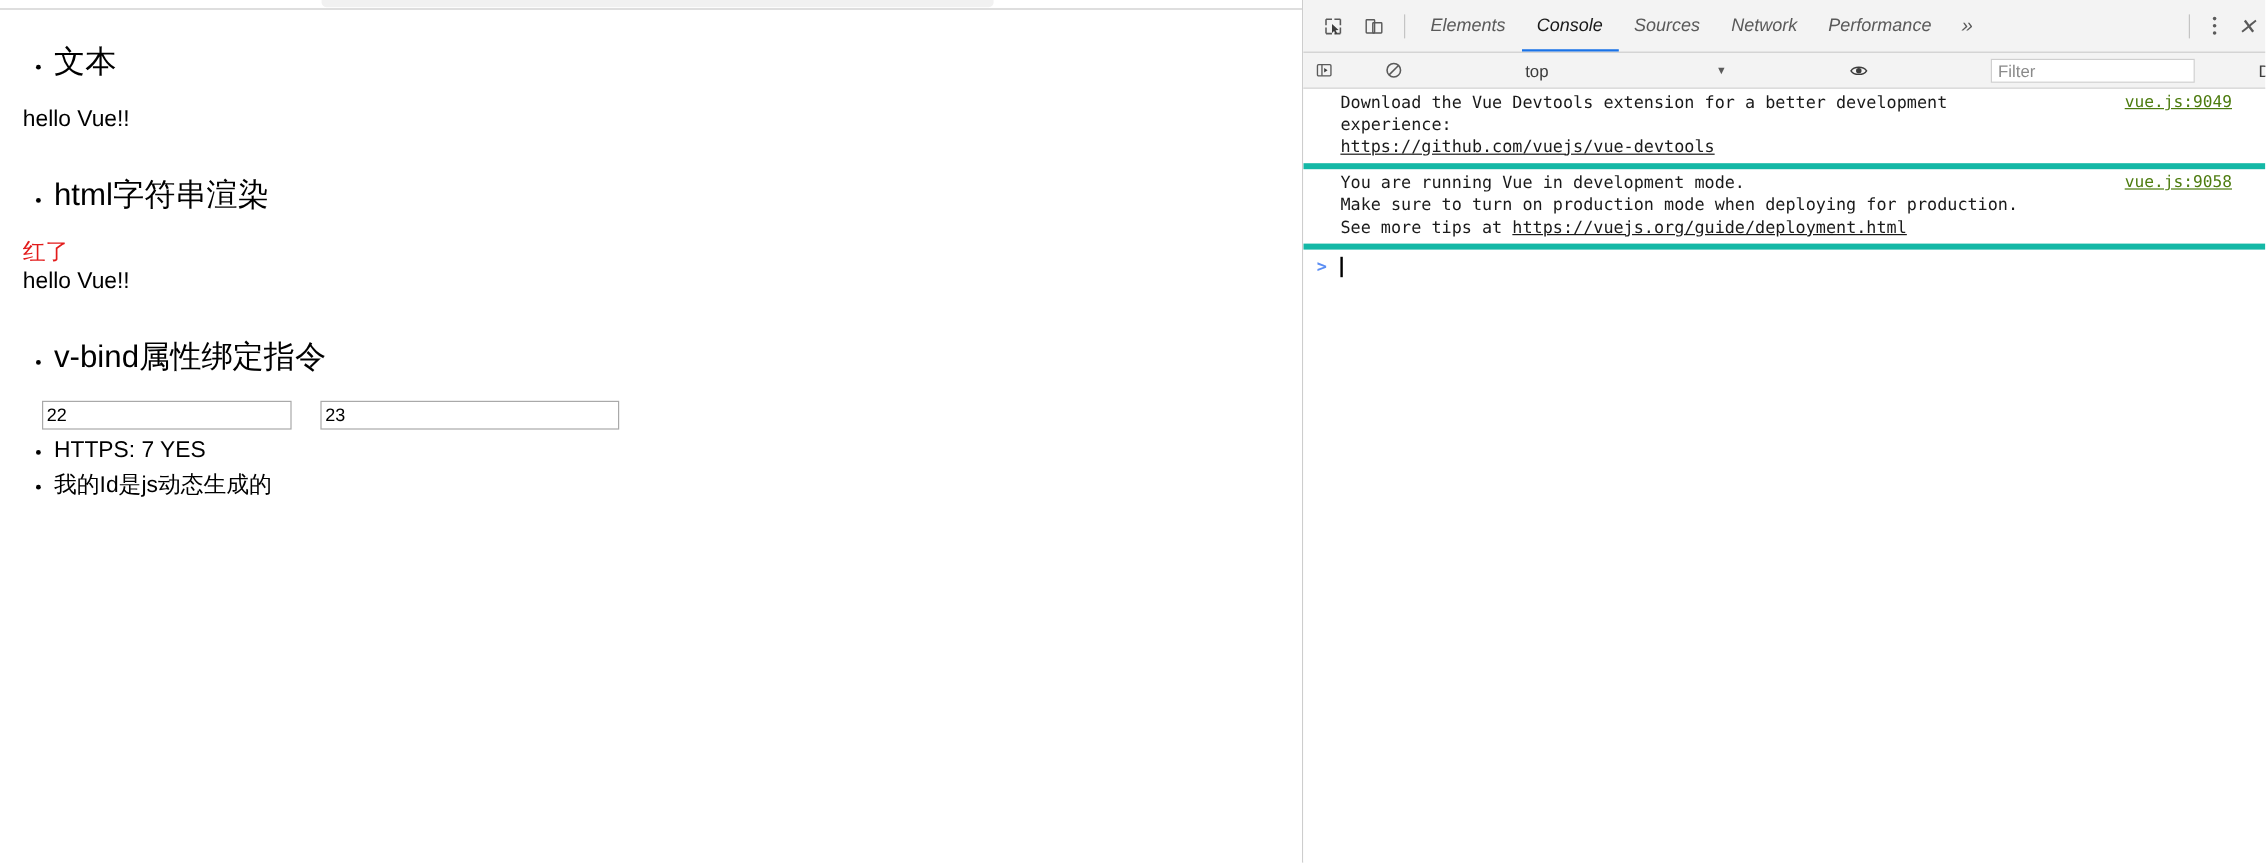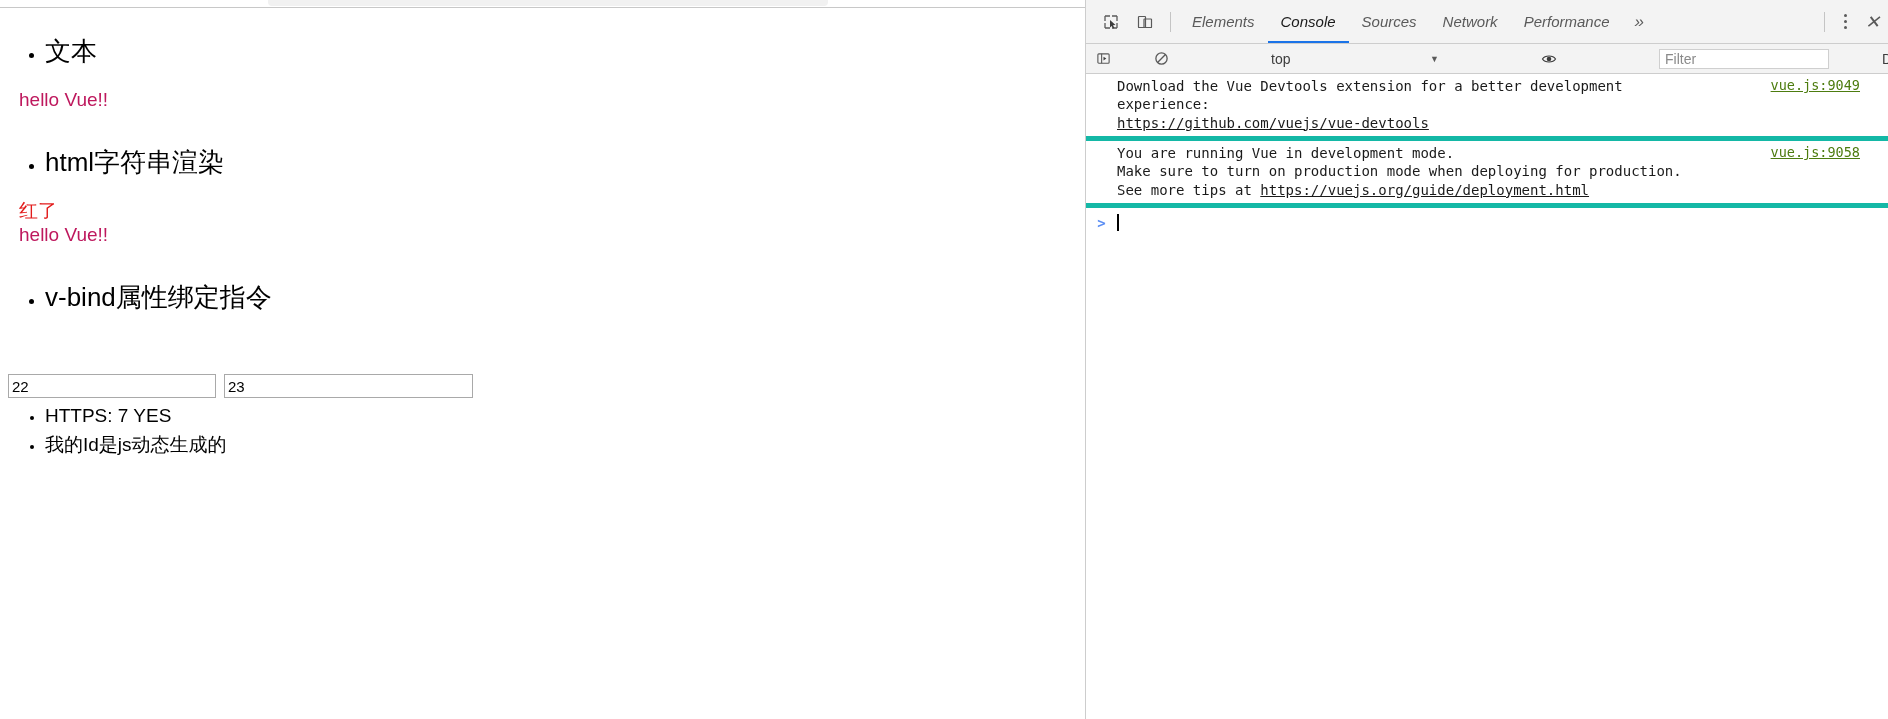--- a/index.html
+++ b/index.html
@@ -69,37 +69,36 @@
   li.heading-item::marker { font-size: 16px; }
 
   .h3-line {
     margin: 0;
     padding: 0;
   }
 
   .para {
     font-size: 19px;
     line-height: 1.25;
-    color: #be185d;
+    color: #000000;
     margin: 0;
     padding: 0 0 0 19px;
   }
 
   .spacer-lg { height: 29px; }
   .spacer-md { height: 22px; }
   .spacer-xs { height: 8px; }
 
   .red-text { color: #e21b1b; }
 
   .inputs-row {
-    padding-left: 8px;
-    display: flex;
-    gap: 8px;
-    align-items: center;
-    margin-top: 40px;
+    padding-left: 35px;
+    display: flex;
+    gap: 24px;
+    align-items: center;
   }
   .text-input {
     width: 208px;
     height: 24px;
     box-sizing: border-box;
     border: 1px solid #a9a9a9;
     background: #ffffff;
     font-family: "Liberation Sans", sans-serif;
     font-size: 15px;
     color: #000;

